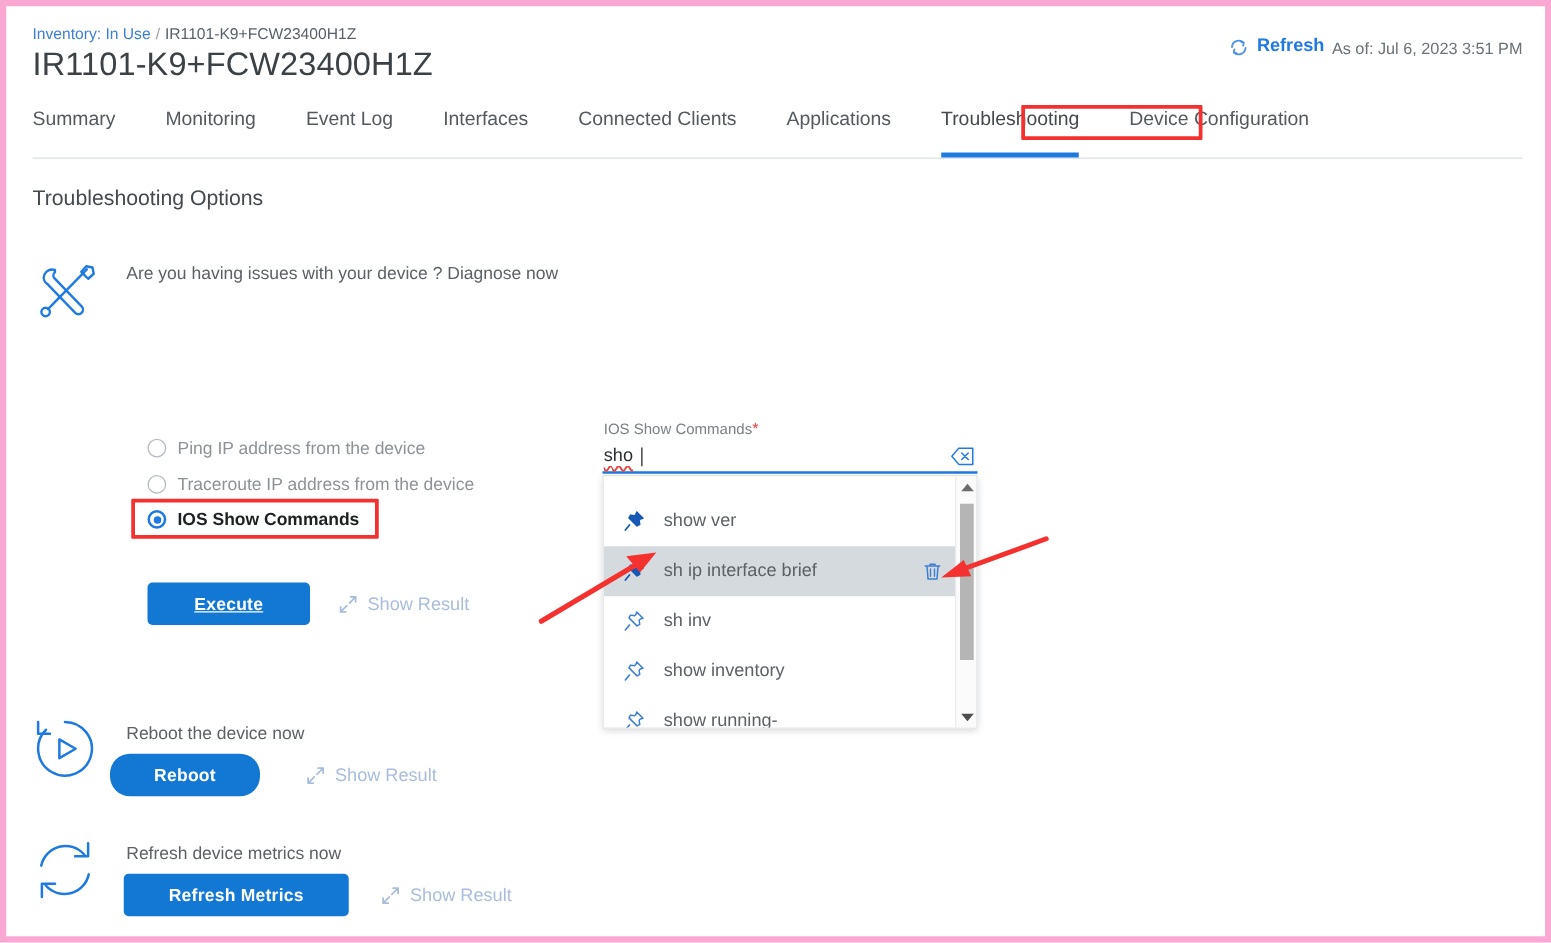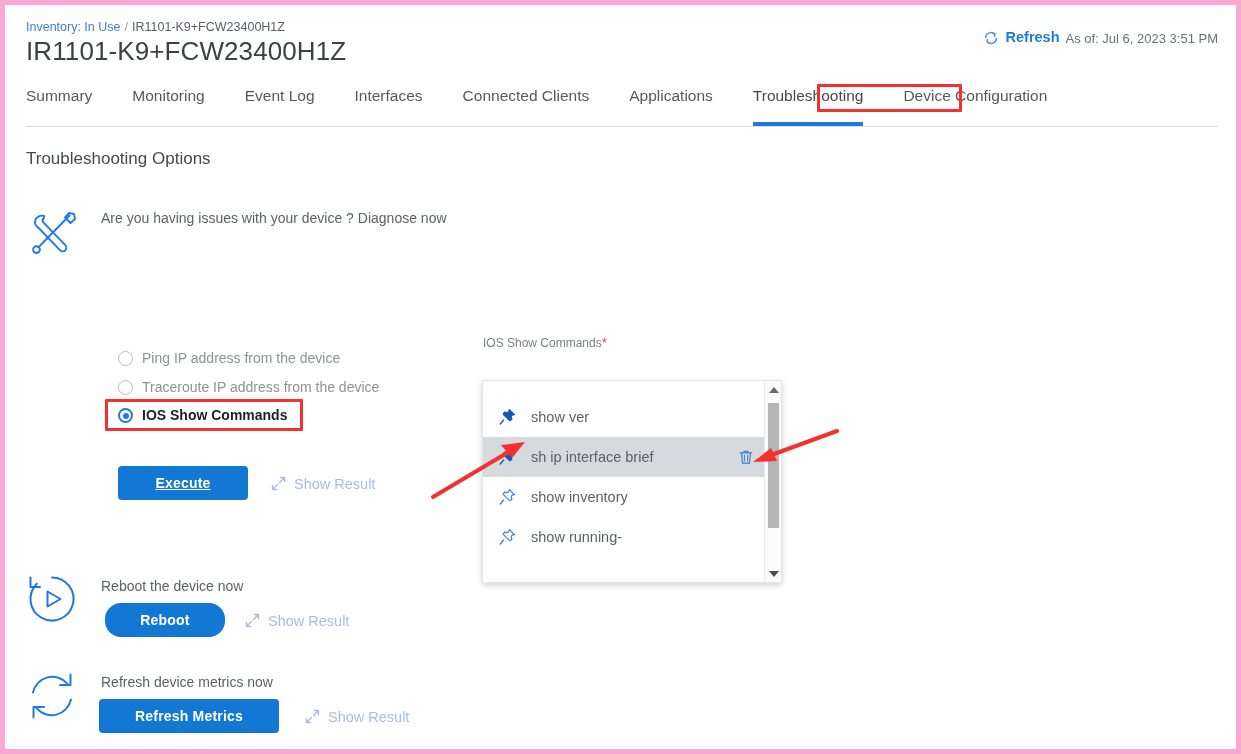--- a/index.html
+++ b/index.html
@@ -282,20 +282,30 @@
         <path d="M9.5 7.5L14.5 2.5M14.5 2.5h-4M14.5 2.5v4" fill="none" stroke="#a8bddc" stroke-width="1.4" stroke-linecap="round" stroke-linejoin="round"></path>
         <path d="M7.5 9.5L2.5 14.5M2.5 14.5h4M2.5 14.5v-4" fill="none" stroke="#a8bddc" stroke-width="1.4" stroke-linecap="round" stroke-linejoin="round"></path>
       </svg>
     </span>
     <span>Show Result</span>
   </div>
 
   <div class="field-label">
     <span>IOS Show Commands</span><span class="req">*</span>
   </div>
+  <div class="cmd-field">
+    <span class="cmd-value"><span>sho</span></span>
+    <span class="caret" style="position:absolute;left:30px;"></span>
+    <span class="clear-btn">
+      <svg width="20" height="16" viewBox="0 0 20 16">
+        <path d="M7 1.5h11.2v13H7L1.5 8z" fill="none" stroke="#1f7ae0" stroke-width="1.2" stroke-linejoin="round"></path>
+        <path d="M9.4 5.4l5.2 5.2M14.6 5.4l-5.2 5.2" fill="none" stroke="#1f7ae0" stroke-width="1.2" stroke-linecap="round"></path>
+      </svg>
+    </span>
+  </div>
 
   <div class="dropdown">
     <div class="dd-list">
       <div class="dd-spacer"></div>
 
       <div class="dd-item">
         <span style="display:flex">
           <svg width="20" height="20" viewBox="0 0 20 20">
             <path d="M12.4 2.6l5 5-2.1.6-1 1 .5 3.3-2.2 1.2-6.4-6.4L7.4 5.1l3.3.5 1-1z" fill="#1559b5" stroke="#1559b5" stroke-width="1.2" stroke-linejoin="round"></path>
             <path d="M6.6 13l-3.3 4" fill="none" stroke="#1559b5" stroke-width="1.4" stroke-linecap="round"></path>
@@ -315,20 +325,29 @@
         <span class="trash-btn">
           <svg width="16" height="17" viewBox="0 0 16 17">
             <path d="M2.2 3.8h11.6" fill="none" stroke="#3c7fd0" stroke-width="1.2" stroke-linecap="round"></path>
             <path d="M6 3.6V2.3h4v1.3" fill="none" stroke="#3c7fd0" stroke-width="1.2" stroke-linejoin="round"></path>
             <path d="M3.6 3.8l.8 10.4h7.2l.8-10.4" fill="none" stroke="#3c7fd0" stroke-width="1.2" stroke-linejoin="round"></path>
             <path d="M6.4 6.2v5.8M9.6 6.2v5.8" fill="none" stroke="#3c7fd0" stroke-width="1.1" stroke-linecap="round"></path>
           </svg>
         </span>
       </div>
 
+      <div class="dd-item">
+        <span style="display:flex">
+          <svg width="20" height="20" viewBox="0 0 20 20">
+            <path d="M12.4 2.6l5 5-2.1.6-1 1 .5 3.3-2.2 1.2-6.4-6.4L7.4 5.1l3.3.5 1-1z" fill="none" stroke="#3c7fd0" stroke-width="1.2" stroke-linejoin="round"></path>
+            <path d="M6.6 13l-3.3 4" fill="none" stroke="#3c7fd0" stroke-width="1.3" stroke-linecap="round"></path>
+          </svg>
+        </span>
+        <span class="cmd-name">sh inv</span>
+      </div>
 
       <div class="dd-item">
         <span style="display:flex">
           <svg width="20" height="20" viewBox="0 0 20 20">
             <path d="M12.4 2.6l5 5-2.1.6-1 1 .5 3.3-2.2 1.2-6.4-6.4L7.4 5.1l3.3.5 1-1z" fill="none" stroke="#3c7fd0" stroke-width="1.2" stroke-linejoin="round"></path>
             <path d="M6.6 13l-3.3 4" fill="none" stroke="#3c7fd0" stroke-width="1.3" stroke-linecap="round"></path>
           </svg>
         </span>
         <span class="cmd-name">show inventory</span>
       </div>
@@ -366,21 +385,21 @@
   </svg>
 
   <span class="low-icon" style="left:18px; top:565px;">
     <svg width="58" height="58" viewBox="0 0 58 58">
       <path d="M29 7.5a21.5 21.5 0 1 1-15.2 6.3" fill="none" stroke="#1f7ae0" stroke-width="2" stroke-linecap="round"></path>
       <path d="M7.5 7.5v9.5h9.5" fill="none" stroke="#1f7ae0" stroke-width="2" stroke-linecap="round" stroke-linejoin="round"></path>
       <path d="M24.5 21.5l13 7.5-13 7.5z" fill="none" stroke="#1f7ae0" stroke-width="2" stroke-linejoin="round"></path>
     </svg>
   </span>
   <div class="low-text" style="left:96px; top:573px;">Reboot the device now</div>
-  <button class="btn-primary" style="left:100px; top:598px; width:120px; height:34px;border-radius:16px;">Reboot</button>
+  <button class="btn-primary" style="left:83px; top:598px; width:120px; height:34px;border-radius:16px;">Reboot</button>
   <div class="show-result" style="left:239px; top:607px;">
     <span style="display:flex">
       <svg width="17" height="17" viewBox="0 0 17 17">
         <path d="M9.5 7.5L14.5 2.5M14.5 2.5h-4M14.5 2.5v4" fill="none" stroke="#a8bddc" stroke-width="1.4" stroke-linecap="round" stroke-linejoin="round"></path>
         <path d="M7.5 9.5L2.5 14.5M2.5 14.5h4M2.5 14.5v-4" fill="none" stroke="#a8bddc" stroke-width="1.4" stroke-linecap="round" stroke-linejoin="round"></path>
       </svg>
     </span>
     <span>Show Result</span>
   </div>
 

